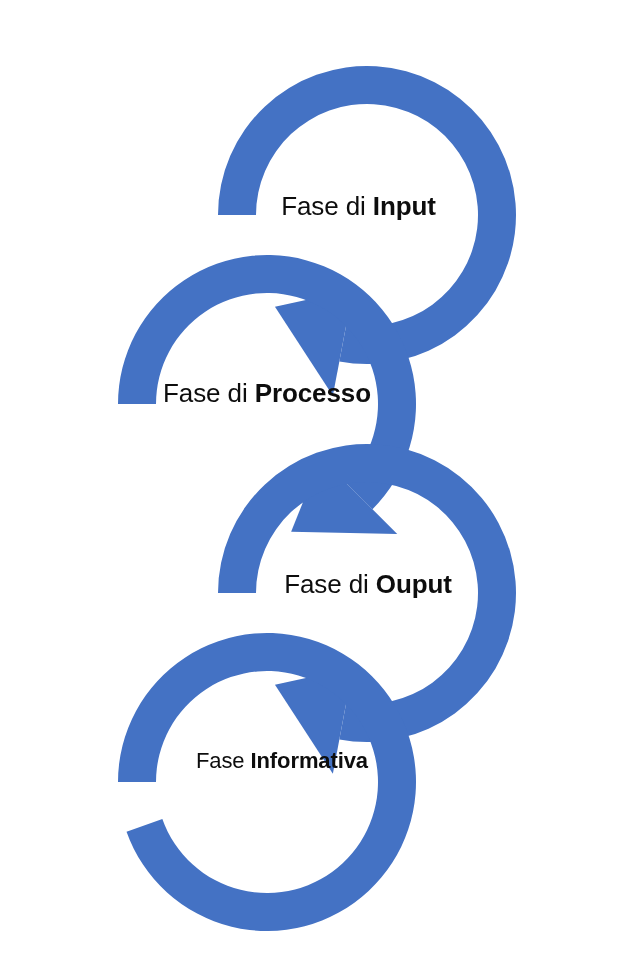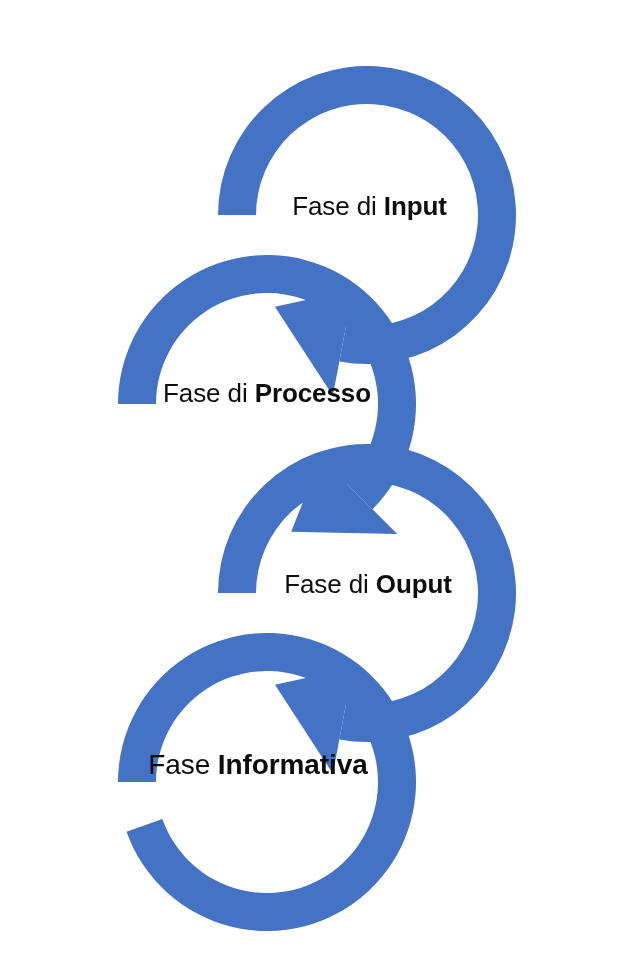--- a/index.html
+++ b/index.html
@@ -34,24 +34,24 @@
     font-family: "Liberation Sans", sans-serif;
     font-size: 26px;
     line-height: 1.22;
     font-weight: 400;
     white-space: nowrap;
     letter-spacing: -0.1px;
   }
   .ring-label b {
     font-weight: 700;
   }
-  .lbl-input   { left: 257px; top: 191px; width: 225px; }
+  .lbl-input   { left: 246px; top: 191px; width: 225px; }
   .lbl-process { left: 152px; top: 378px; width: 230px; }
   .lbl-output  { left: 257px; top: 569px; width: 222px; }
-  .lbl-info    { left: 128px; top: 748px; width: 260px; font-size: 28px; }
+  .lbl-info    { left: 152px; top: 748px; width: 260px; font-size: 22px; }
   .lbl-info .line2 {
     display: block;
     padding-left: 6px;
   }
   .lbl-info .dash {
     display: inline-block;
     width: 30px;
     text-align: left;
     font-weight: 400;
   }

